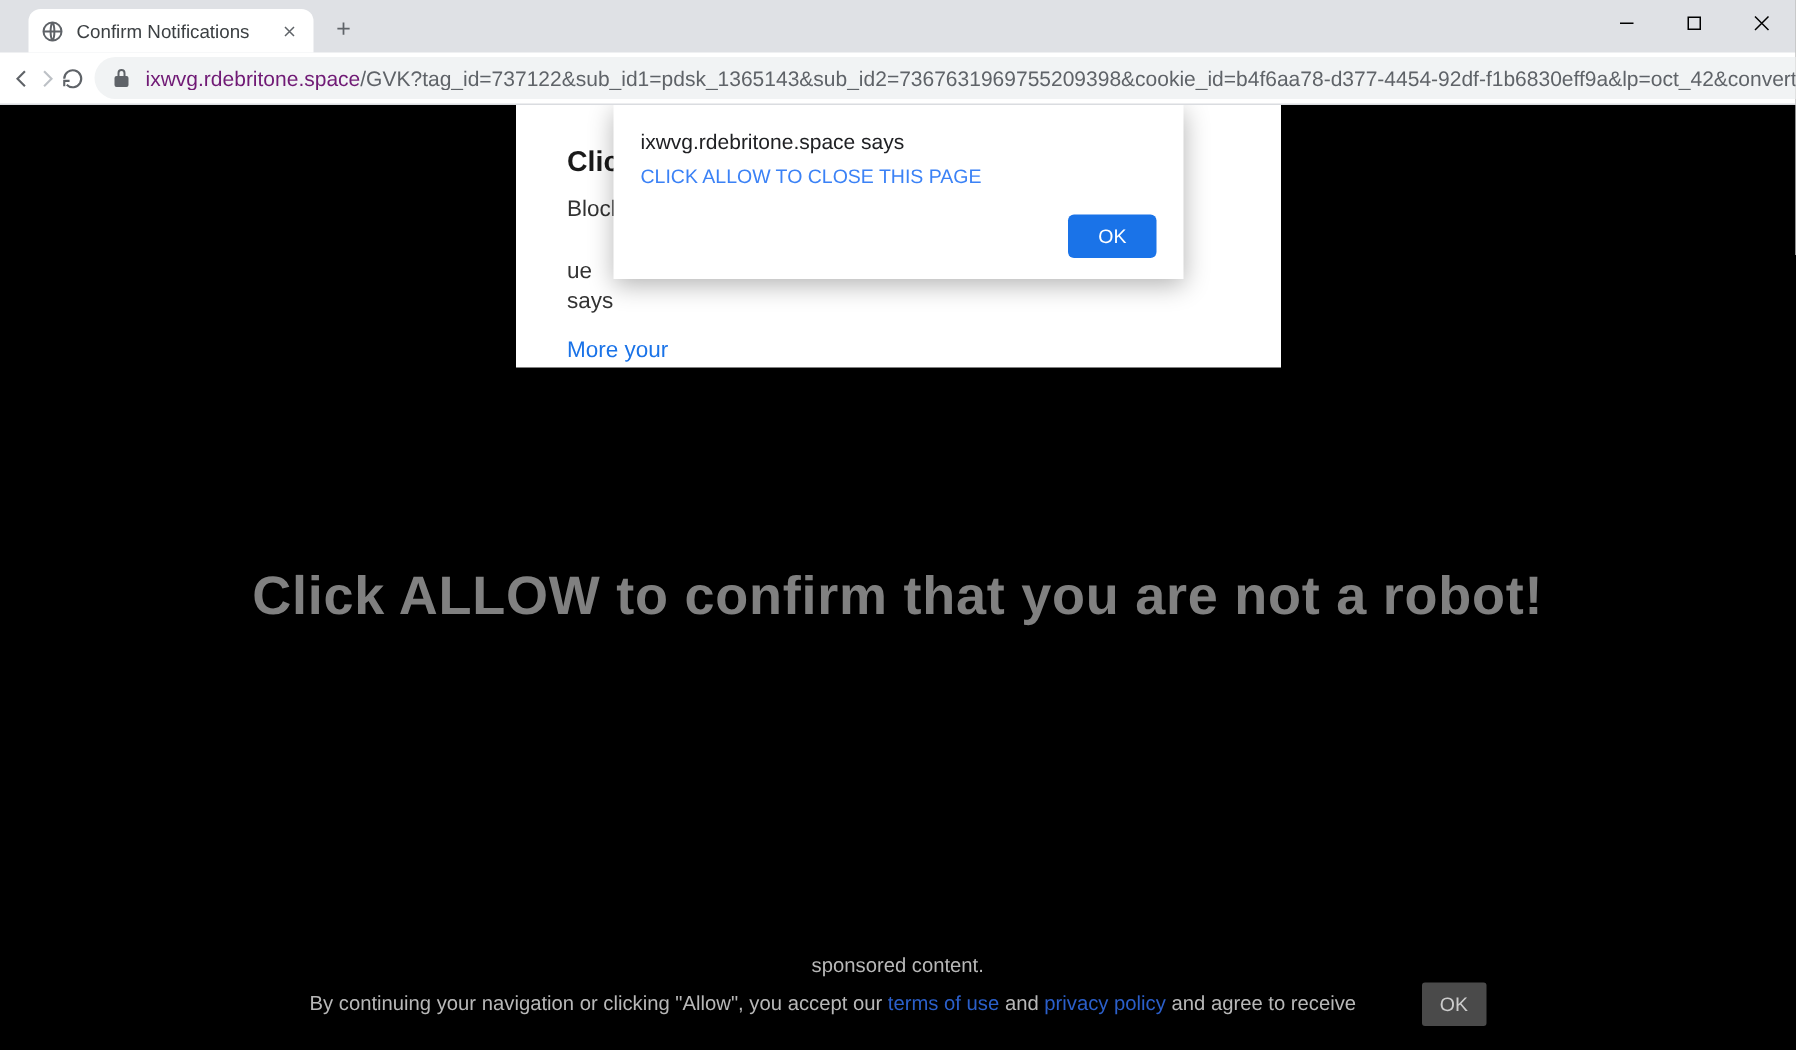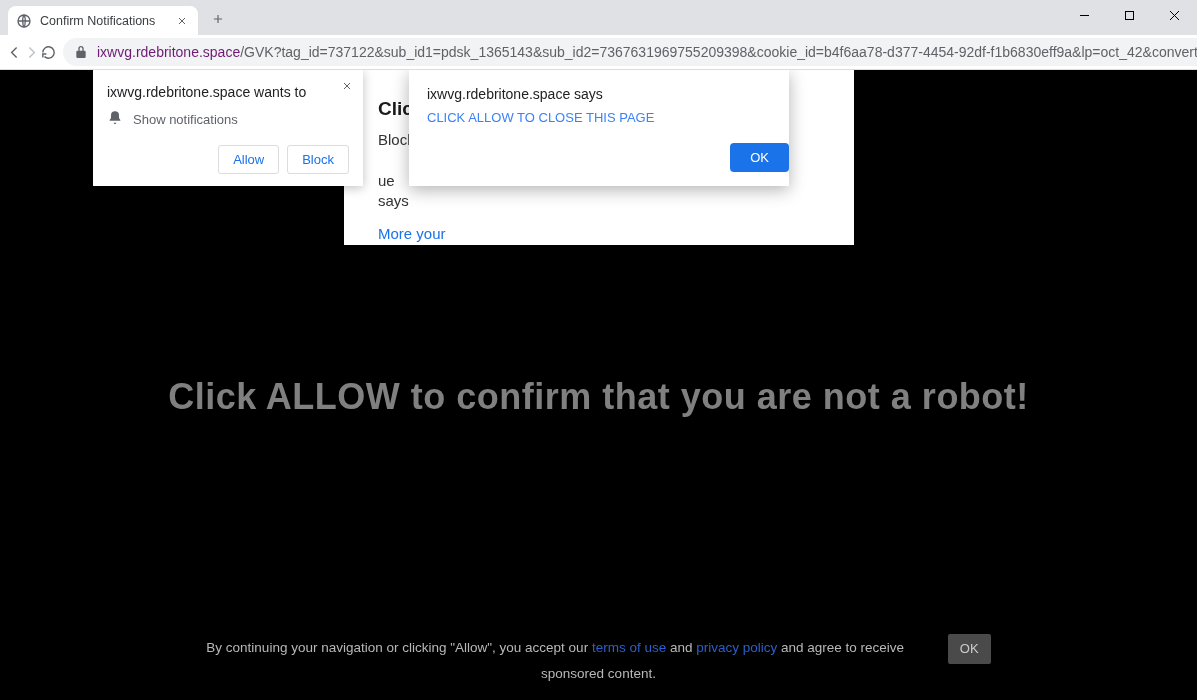--- a/index.html
+++ b/index.html
@@ -1,20 +1,20 @@
 <!DOCTYPE html>
 <html><head>
 <meta charset="utf-8">
 <style>
 * { margin: 0; padding: 0; box-sizing: border-box; font-family: "Segoe UI", Arial, sans-serif; }
 html, body { width: 1197px; height: 700px; overflow: hidden; background: #fff; }
 
 
 .titlebar { height: 35px; background: #dfe1e5; display: flex; align-items: flex-end; position: relative; }
-.tab-strip { display: flex; align-items: flex-end; height: 100%; padding-left: 8px; }
+.tab-strip { display: flex; align-items: flex-end; height: 100%; padding-left: 19px; }
 .tab { height: 29px; background: #fff; border-radius: 8px 8px 0 0; display: flex; align-items: center; padding: 0 8px; min-width: 190px; font-size: 12.5px; color: #3c4043; position: relative; }
 .tab .favicon { width: 16px; height: 16px; margin-right: 8px; display: flex; align-items: center; justify-content: center; }
 .tab .tab-title { flex: 1; white-space: nowrap; overflow: hidden; text-overflow: ellipsis; }
 .tab .tab-close { width: 16px; height: 16px; display: flex; align-items: center; justify-content: center; color: #5f6368; font-size: 14px; cursor: pointer; }
 .new-tab { width: 28px; height: 28px; display: flex; align-items: center; justify-content: center; color: #5f6368; font-size: 18px; cursor: pointer; margin-left: 6px; margin-bottom: 2px; }
 .window-controls { position: absolute; right: 0; top: 0; height: 30px; display: flex; }
 .win-btn { width: 45px; height: 30px; display: flex; align-items: center; justify-content: center; font-size: 12px; color: #000; cursor: pointer; }
 .win-btn svg { width: 11px; height: 11px; }
 
 
@@ -45,21 +45,21 @@
 
 .perm-popup { position: absolute; top: 0; left: 93px; width: 270px; background: #fff; box-shadow: 0 2px 10px rgba(0,0,0,.25); padding: 14px 14px 12px 14px; font-size: 13px; color: #3c4043; z-index: 30; }
 .perm-popup .perm-close { position: absolute; top: 6px; right: 8px; font-size: 15px; color: #5f6368; cursor: pointer; padding: 2px; }
 .perm-popup .perm-origin { font-size: 14px; color: #202124; margin-bottom: 10px; }
 .perm-popup .perm-row { display: flex; align-items: center; gap: 10px; margin-bottom: 16px; color: #5f6368; font-size: 13px; }
 .perm-popup .perm-row svg { width: 16px; height: 16px; fill: #5f6368; }
 .perm-popup .perm-actions { display: flex; justify-content: flex-end; gap: 8px; }
 .perm-popup .perm-btn { border: 1px solid #dadce0; background: #fff; color: #1a73e8; font-size: 13px; padding: 6px 14px; border-radius: 3px; cursor: pointer; }
 
 
-.alert-dialog { position: absolute; top: 0; left: 409px; width: 380px; background: #fff; box-shadow: 0 4px 16px rgba(0,0,0,.3); padding: 16px 0 14px 18px; font-size: 13px; color: #3c4043; z-index: 40; }
+.alert-dialog { position: absolute; top: 0; left: 409px; width: 380px; background: #fff; box-shadow: 0 4px 16px rgba(0,0,0,.3); padding: 16px 18px 14px 18px; font-size: 13px; color: #3c4043; z-index: 40; }
 .alert-dialog .alert-origin { font-size: 14px; color: #202124; margin-bottom: 8px; }
 .alert-dialog .alert-msg { font-size: 13px; color: #3b82f6; margin-bottom: 18px; }
 .alert-dialog .alert-actions { display: flex; justify-content: flex-end; }
 .alert-dialog .alert-ok { background: #1a73e8; color: #fff; border: none; font-size: 13px; padding: 7px 20px; border-radius: 4px; cursor: pointer; }
 </style>
 </head>
 <body>
 
 <div class="titlebar">
   <div class="tab-strip">
@@ -146,52 +146,32 @@
     <div class="card-title">Click</div>
     <div class="card-body">
       <span>Block</span>
       <span style="visibility:hidden;">xxxxxxxxxxxxxxxxxxxxxxxxxxxxxxxxxxxxxxxxxxxxxxxxxxxxxxxxxxxx</span>
       <span>ue</span><br>
       <span>says</span>
     </div>
     <a href="#" class="more-info">More your</a>
   </div>
 
-  <div class="perm-popup">
-    <span class="perm-close">
-      <svg viewBox="0 0 24 24" width="12" height="12" stroke="#5f6368" stroke-width="2">
-          <path d="M6 6l12 12M18 6L6 18"></path>
-        </svg>
-    </span>
-    <div class="perm-origin">ixwvg.rdebritone.space wants to</div>
-    <div class="perm-row">
-      <span>
-        <svg viewBox="0 0 24 24">
-            <path d="M12 2a6 6 0 0 0-6 6v4l-2 3v1h16v-1l-2-3V8a6 6 0 0 0-6-6zm-2 17a2 2 0 0 0 4 0h-4z"></path>
-          </svg>
-      </span>
-      <span>Show notifications</span>
-    </div>
-    <div class="perm-actions">
-      <button class="perm-btn">Allow</button>
-      <button class="perm-btn">Block</button>
-    </div>
-  </div>
 
   <div class="alert-dialog">
     <div class="alert-origin">ixwvg.rdebritone.space says</div>
     <div class="alert-msg">CLICK ALLOW TO CLOSE THIS PAGE</div>
     <div class="alert-actions">
       <button class="alert-ok">OK</button>
     </div>
   </div>
 
   <div class="headline">Click ALLOW to confirm that you are not a robot!</div>
 
   <div class="footer">
+    <div>sponsored content.</div>
     <div>
       <span>By continuing your navigation or clicking "Allow", you accept our </span><a href="#">terms of use</a><span> and </span><a href="#">privacy policy</a><span> and agree to receive</span>
       <span class="ok-chip">OK</span>
     </div>
-    <div>sponsored content.</div>
   </div>
 
 </div>
 
 </body></html>

